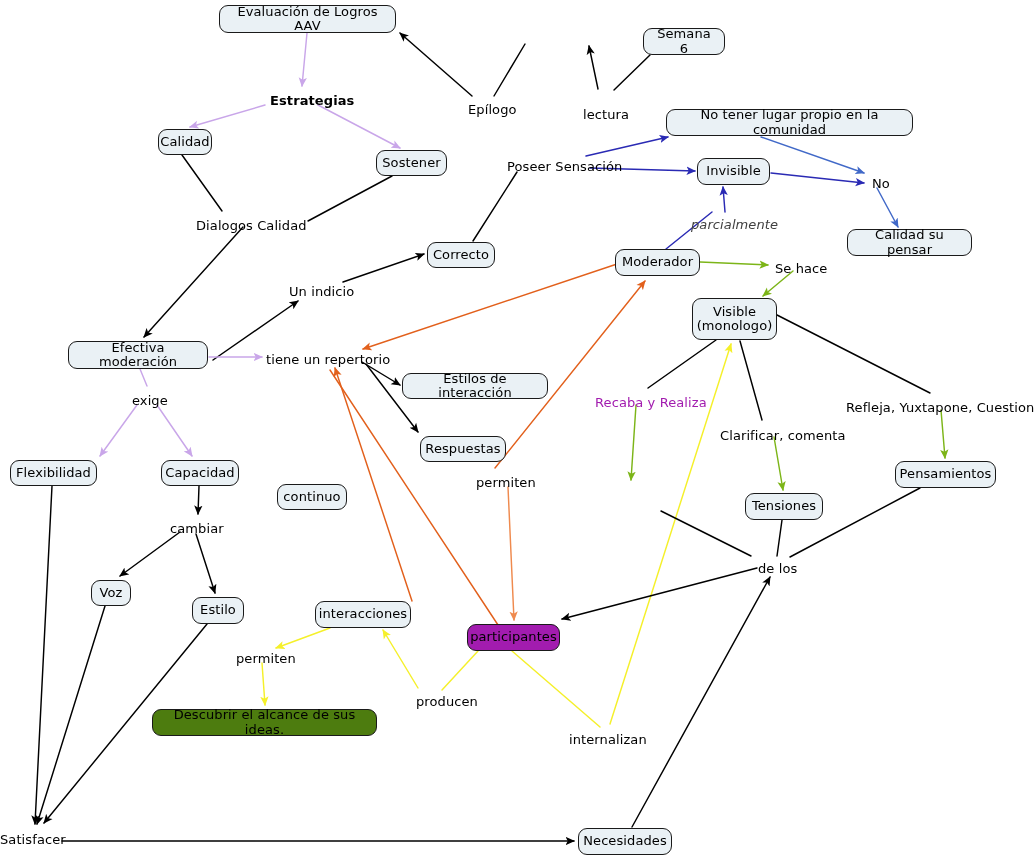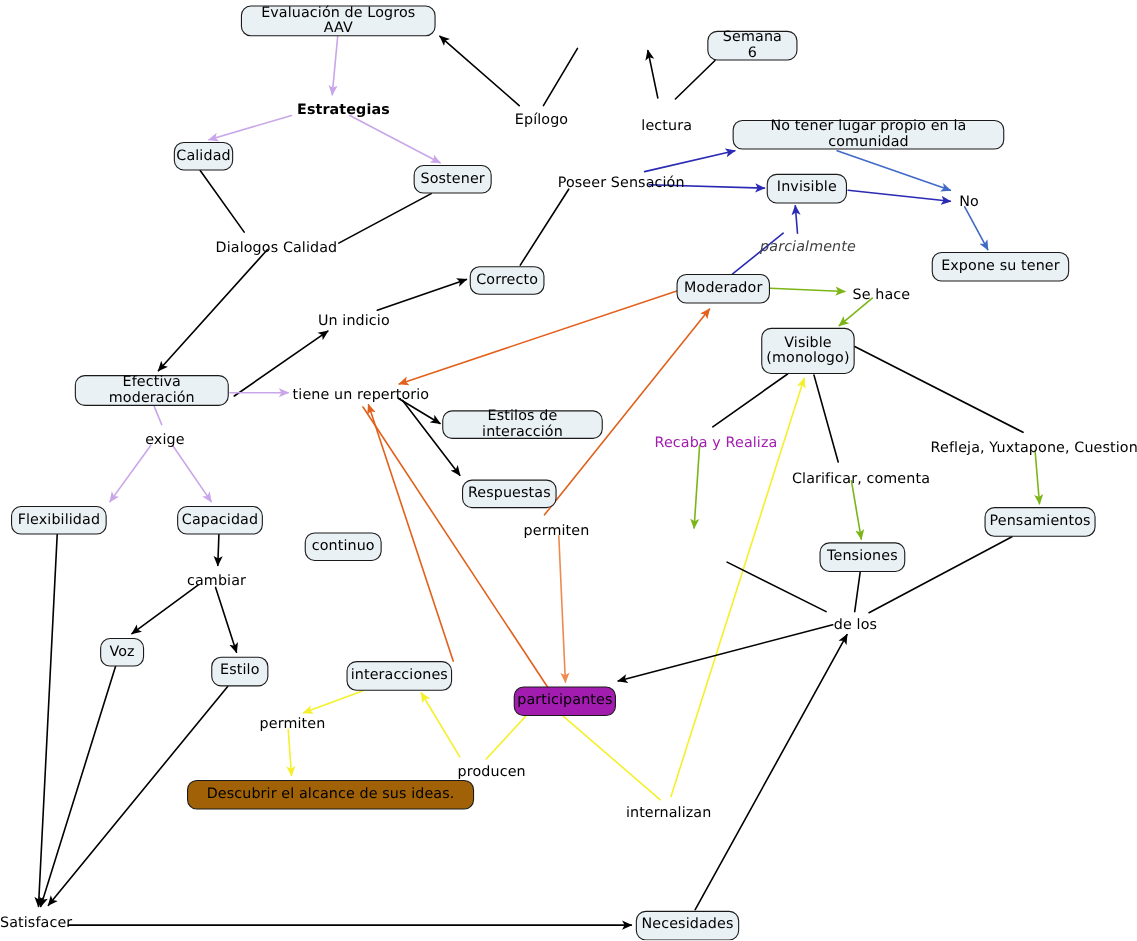--- a/index.html
+++ b/index.html
@@ -138,38 +138,38 @@
       <polyline points="105,606 37,824" fill="none" stroke="#000000" stroke-width="1.45" stroke-linecap="round" stroke-linejoin="round" marker-end="url(#ah1)"></polyline>
       <polyline points="207,624 44,823" fill="none" stroke="#000000" stroke-width="1.45" stroke-linecap="round" stroke-linejoin="round" marker-end="url(#ah1)"></polyline>
       <polyline points="62,841 574,841" fill="none" stroke="#000000" stroke-width="1.45" stroke-linecap="round" stroke-linejoin="round" marker-end="url(#ah1)"></polyline>
     </svg>
 <div class="cm-node" style="left: 219px; top: 5px; width: 177px; height: 28px; background: rgb(234, 241, 245); border-color: rgb(26, 26, 26); color: rgb(0, 0, 0);">Evaluación de Logros AAV</div>
     <div class="cm-node" style="left: 643px; top: 28px; width: 82px; height: 27px; background: rgb(234, 241, 245); border-color: rgb(26, 26, 26); color: rgb(0, 0, 0);">Semana 6</div>
     <div class="cm-node" style="left: 666px; top: 109px; width: 247px; height: 27px; background: rgb(234, 241, 245); border-color: rgb(26, 26, 26); color: rgb(0, 0, 0);">No tener lugar propio en la comunidad</div>
     <div class="cm-node" style="left: 158px; top: 129px; width: 54px; height: 26px; background: rgb(234, 241, 245); border-color: rgb(26, 26, 26); color: rgb(0, 0, 0);">Calidad</div>
     <div class="cm-node" style="left: 376px; top: 150px; width: 71px; height: 26px; background: rgb(234, 241, 245); border-color: rgb(26, 26, 26); color: rgb(0, 0, 0);">Sostener</div>
     <div class="cm-node" style="left: 697px; top: 158px; width: 73px; height: 27px; background: rgb(234, 241, 245); border-color: rgb(26, 26, 26); color: rgb(0, 0, 0);">Invisible</div>
-    <div class="cm-node" style="left: 847px; top: 229px; width: 125px; height: 27px; background: rgb(234, 241, 245); border-color: rgb(26, 26, 26); color: rgb(0, 0, 0);">Expone su tener</div>
+    <div class="cm-node" style="left: 847px; top: 229px; width: 125px; height: 27px; background: rgb(234, 241, 245); border-color: rgb(26, 26, 26); color: rgb(0, 0, 0);">Calidad su pensar</div>
     <div class="cm-node" style="left: 427px; top: 242px; width: 68px; height: 26px; background: rgb(234, 241, 245); border-color: rgb(26, 26, 26); color: rgb(0, 0, 0);">Correcto</div>
     <div class="cm-node" style="left: 615px; top: 249px; width: 85px; height: 27px; background: rgb(234, 241, 245); border-color: rgb(26, 26, 26); color: rgb(0, 0, 0);">Moderador</div>
     <div class="cm-node" style="left: 692px; top: 298px; width: 85px; height: 42px; background: rgb(234, 241, 245); border-color: rgb(26, 26, 26); color: rgb(0, 0, 0);">Visible
 (monologo)</div>
     <div class="cm-node" style="left: 68px; top: 341px; width: 140px; height: 28px; background: rgb(234, 241, 245); border-color: rgb(26, 26, 26); color: rgb(0, 0, 0);">Efectiva moderación</div>
     <div class="cm-node" style="left: 402px; top: 373px; width: 146px; height: 26px; background: rgb(234, 241, 245); border-color: rgb(26, 26, 26); color: rgb(0, 0, 0);">Estilos de interacción</div>
     <div class="cm-node" style="left: 420px; top: 436px; width: 86px; height: 26px; background: rgb(234, 241, 245); border-color: rgb(26, 26, 26); color: rgb(0, 0, 0);">Respuestas</div>
     <div class="cm-node" style="left: 10px; top: 460px; width: 87px; height: 26px; background: rgb(234, 241, 245); border-color: rgb(26, 26, 26); color: rgb(0, 0, 0);">Flexibilidad</div>
     <div class="cm-node" style="left: 161px; top: 460px; width: 78px; height: 26px; background: rgb(234, 241, 245); border-color: rgb(26, 26, 26); color: rgb(0, 0, 0);">Capacidad</div>
     <div class="cm-node" style="left: 745px; top: 493px; width: 78px; height: 27px; background: rgb(234, 241, 245); border-color: rgb(26, 26, 26); color: rgb(0, 0, 0);">Tensiones</div>
     <div class="cm-node" style="left: 895px; top: 461px; width: 101px; height: 27px; background: rgb(234, 241, 245); border-color: rgb(26, 26, 26); color: rgb(0, 0, 0);">Pensamientos</div>
     <div class="cm-node" style="left: 277px; top: 484px; width: 70px; height: 26px; background: rgb(234, 241, 245); border-color: rgb(26, 26, 26); color: rgb(0, 0, 0);">continuo</div>
     <div class="cm-node" style="left: 91px; top: 580px; width: 40px; height: 26px; background: rgb(234, 241, 245); border-color: rgb(26, 26, 26); color: rgb(0, 0, 0);">Voz</div>
     <div class="cm-node" style="left: 192px; top: 597px; width: 52px; height: 27px; background: rgb(234, 241, 245); border-color: rgb(26, 26, 26); color: rgb(0, 0, 0);">Estilo</div>
     <div class="cm-node" style="left: 315px; top: 601px; width: 96px; height: 27px; background: rgb(234, 241, 245); border-color: rgb(26, 26, 26); color: rgb(0, 0, 0);">interacciones</div>
     <div class="cm-node" style="left: 467px; top: 624px; width: 93px; height: 27px; background: #a21caf; border-color: rgb(26, 26, 26); color: rgb(0, 0, 0);">participantes</div>
-    <div class="cm-node" style="left: 152px; top: 709px; width: 261px; height: 27px; background: #a16207; border-color: rgb(26, 26, 26); color: rgb(0, 0, 0); margin-left: 18px;">Descubrir el alcance de sus ideas.</div>
+    <div class="cm-node" style="left: 152px; top: 709px; width: 225px; height: 27px; background: #4d7c0f; border-color: rgb(26, 26, 26); color: rgb(0, 0, 0);">Descubrir el alcance de sus ideas.</div>
     <div class="cm-node" style="left: 578px; top: 828px; width: 94px; height: 27px; background: rgb(234, 241, 245); border-color: rgb(26, 26, 26); color: rgb(0, 0, 0);">Necesidades</div>
     <div class="cm-link" style="left: 270px; top: 93px; color: rgb(0, 0, 0); font-weight: bold;">Estrategias</div>
     <div class="cm-link" style="left: 468px; top: 102px; color: rgb(0, 0, 0);">Epílogo</div>
     <div class="cm-link" style="left: 583px; top: 97px; color: rgb(0, 0, 0); margin-top: 10px;">lectura</div>
     <div class="cm-link" style="left: 507px; top: 159px; color: rgb(0, 0, 0);">Poseer Sensación</div>
     <div class="cm-link" style="left: 872px; top: 176px; color: rgb(0, 0, 0);">No</div>
     <div class="cm-link" style="left: 196px; top: 218px; color: rgb(0, 0, 0);">Dialogos Calidad</div>
     <div class="cm-link" style="left: 691px; top: 217px; color: #404040; font-style: italic;">parcialmente</div>
     <div class="cm-link" style="left: 775px; top: 261px; color: rgb(0, 0, 0);">Se hace</div>
     <div class="cm-link" style="left: 289px; top: 284px; color: rgb(0, 0, 0);">Un indicio</div>

